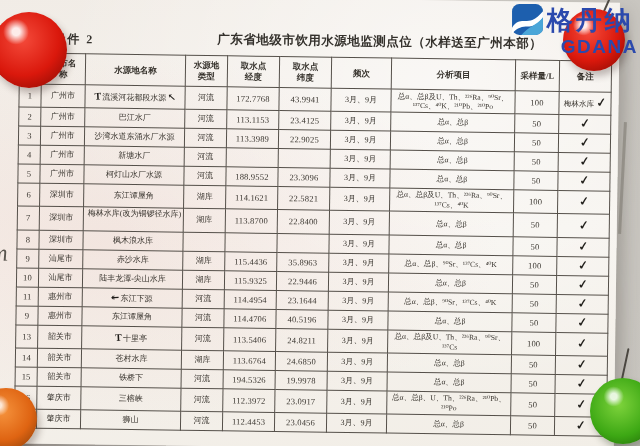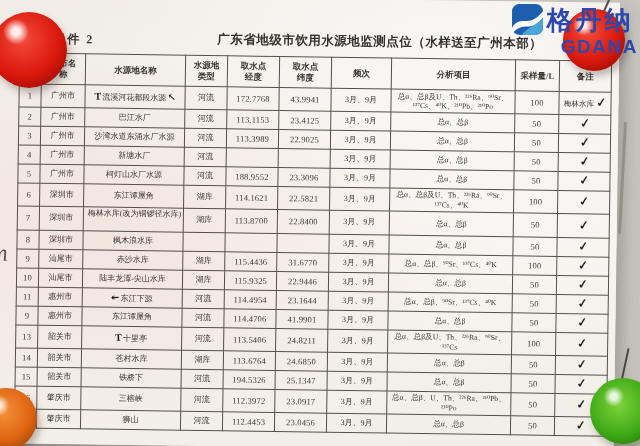--- a/index.html
+++ b/index.html
@@ -218,21 +218,21 @@
       <td class="num">50</td>
       <td class="remark"><span></span><span class="check">✓</span></td>
     </tr>
 
     <tr>
       <td class="num">9</td>
       <td>汕尾市</td>
       <td><span class="mark"></span><span>赤沙水库</span><span class="mark"></span></td>
       <td>湖库</td>
       <td class="coord">115.4436</td>
-      <td class="coord">31.6770</td>
+      <td class="coord">35.8963</td>
       <td>3月、9月</td>
       <td class="analysis">总α、总β、⁹⁰Sr、¹³⁷Cs、⁴⁰K</td>
       <td class="num">100</td>
       <td class="remark"><span></span><span class="check">✓</span></td>
     </tr>
 
     <tr>
       <td class="num">10</td>
       <td>汕尾市</td>
       <td><span class="mark"></span><span>陆丰龙潭-尖山水库</span><span class="mark"></span></td>
@@ -257,21 +257,21 @@
       <td class="num">50</td>
       <td class="remark"><span></span><span class="check">✓</span></td>
     </tr>
 
     <tr>
       <td class="num">9</td>
       <td>惠州市</td>
       <td><span class="mark"></span><span>东江谭屋角</span><span class="mark"></span></td>
       <td>河流</td>
       <td class="coord">114.4706</td>
-      <td class="coord">41.9901</td>
+      <td class="coord">40.5196</td>
       <td>3月、9月</td>
       <td class="analysis">总α、总β</td>
       <td class="num">50</td>
       <td class="remark"><span></span><span class="check">✓</span></td>
     </tr>
 
     <tr>
       <td class="num">13</td>
       <td>韶关市</td>
       <td><span class="mark">T</span><span>十里亭</span><span class="mark"></span></td>
@@ -296,21 +296,21 @@
       <td class="num">50</td>
       <td class="remark"><span></span><span class="check">✓</span></td>
     </tr>
 
     <tr>
       <td class="num">15</td>
       <td>韶关市</td>
       <td><span class="mark"></span><span>铁桥下</span><span class="mark"></span></td>
       <td>河流</td>
       <td class="coord">194.5326</td>
-      <td class="coord">25.1347</td>
+      <td class="coord">19.9978</td>
       <td>3月、9月</td>
       <td class="analysis">总α、总β</td>
       <td class="num">50</td>
       <td class="remark"><span></span><span class="check">✓</span></td>
     </tr>
 
     <tr>
       <td class="num">16</td>
       <td>肇庆市</td>
       <td><span class="mark"></span><span>三榕峡</span><span class="mark"></span></td>

